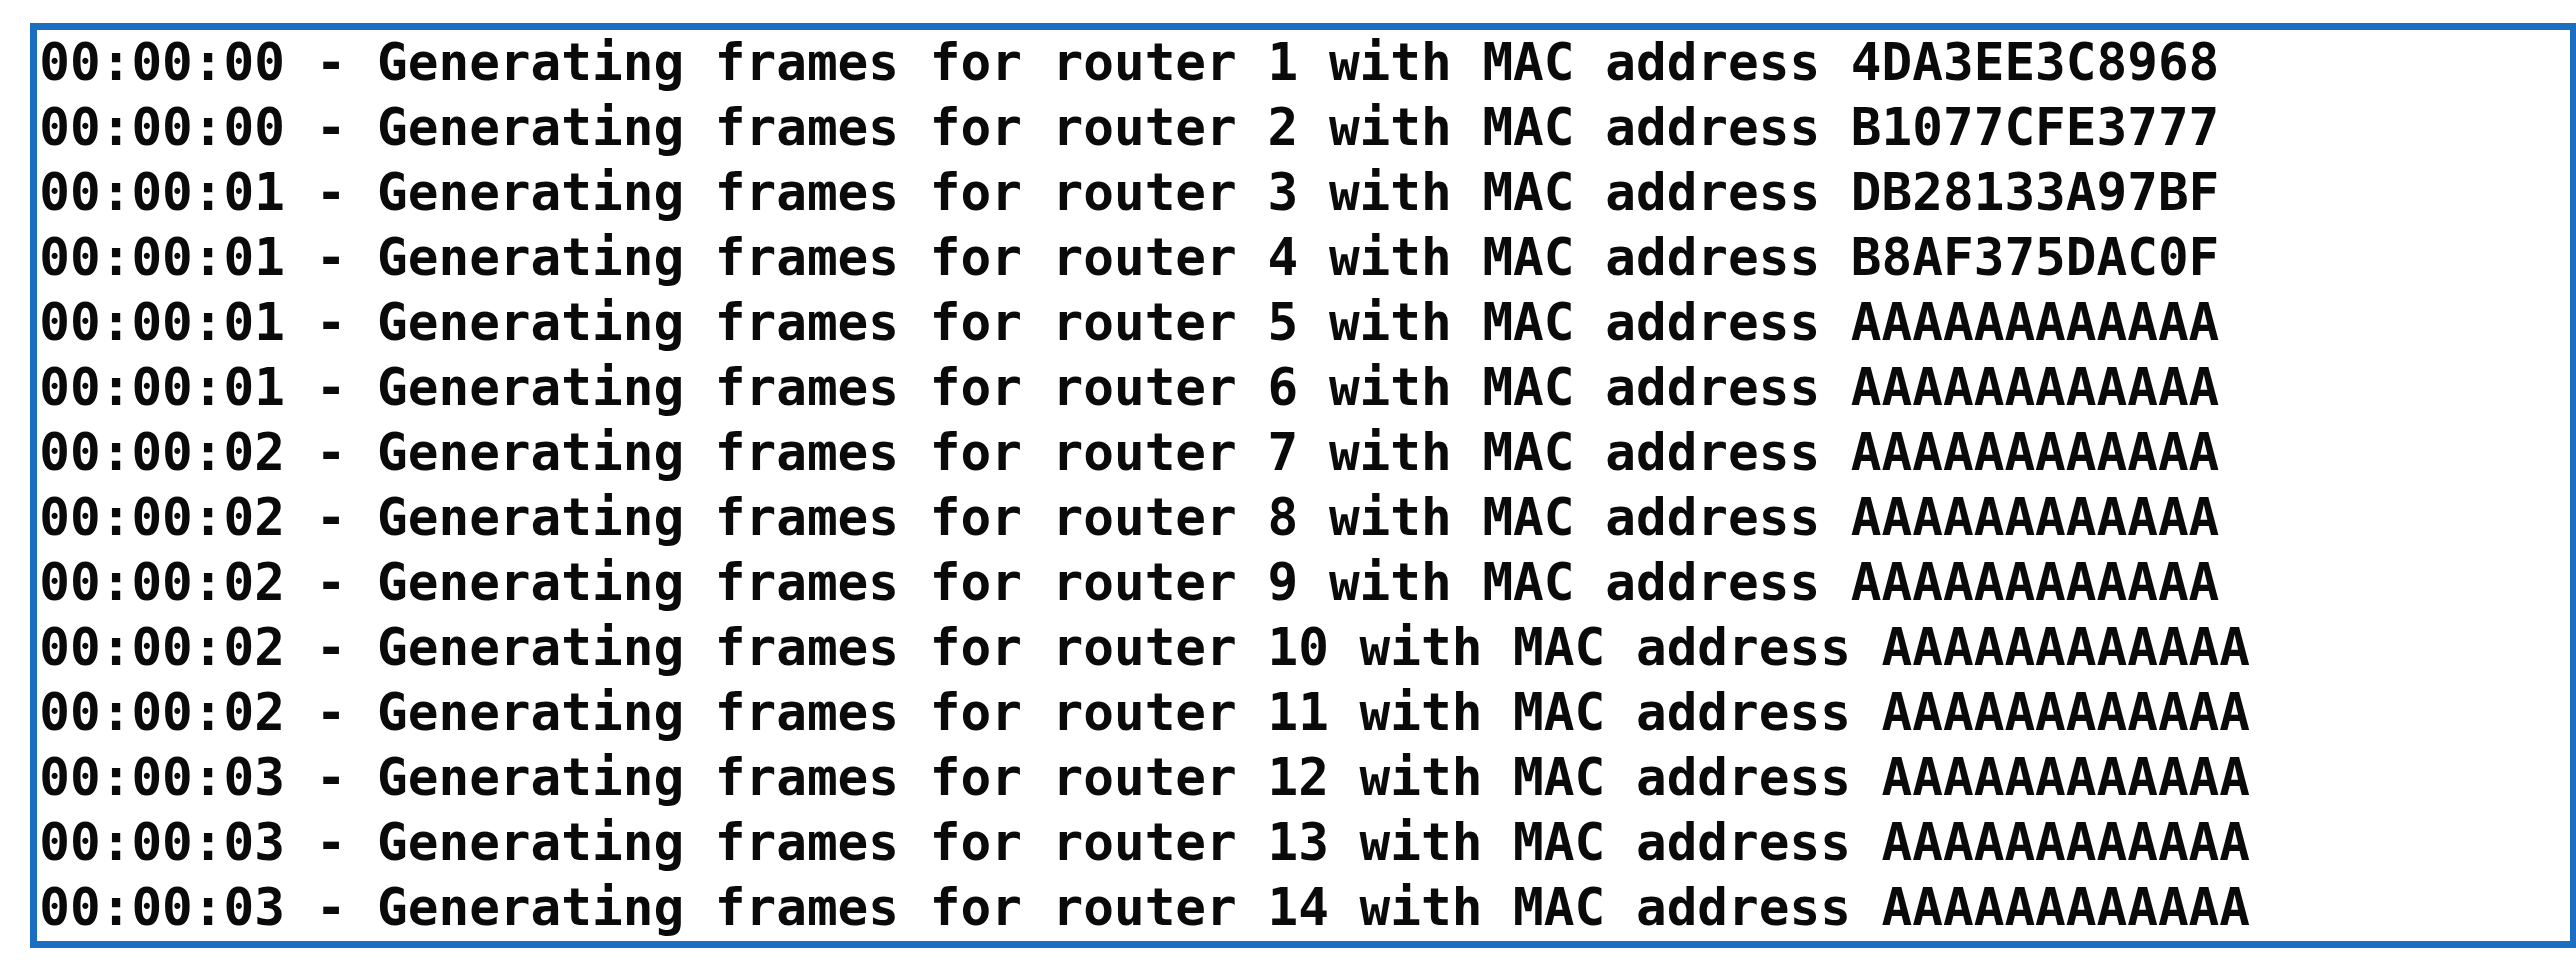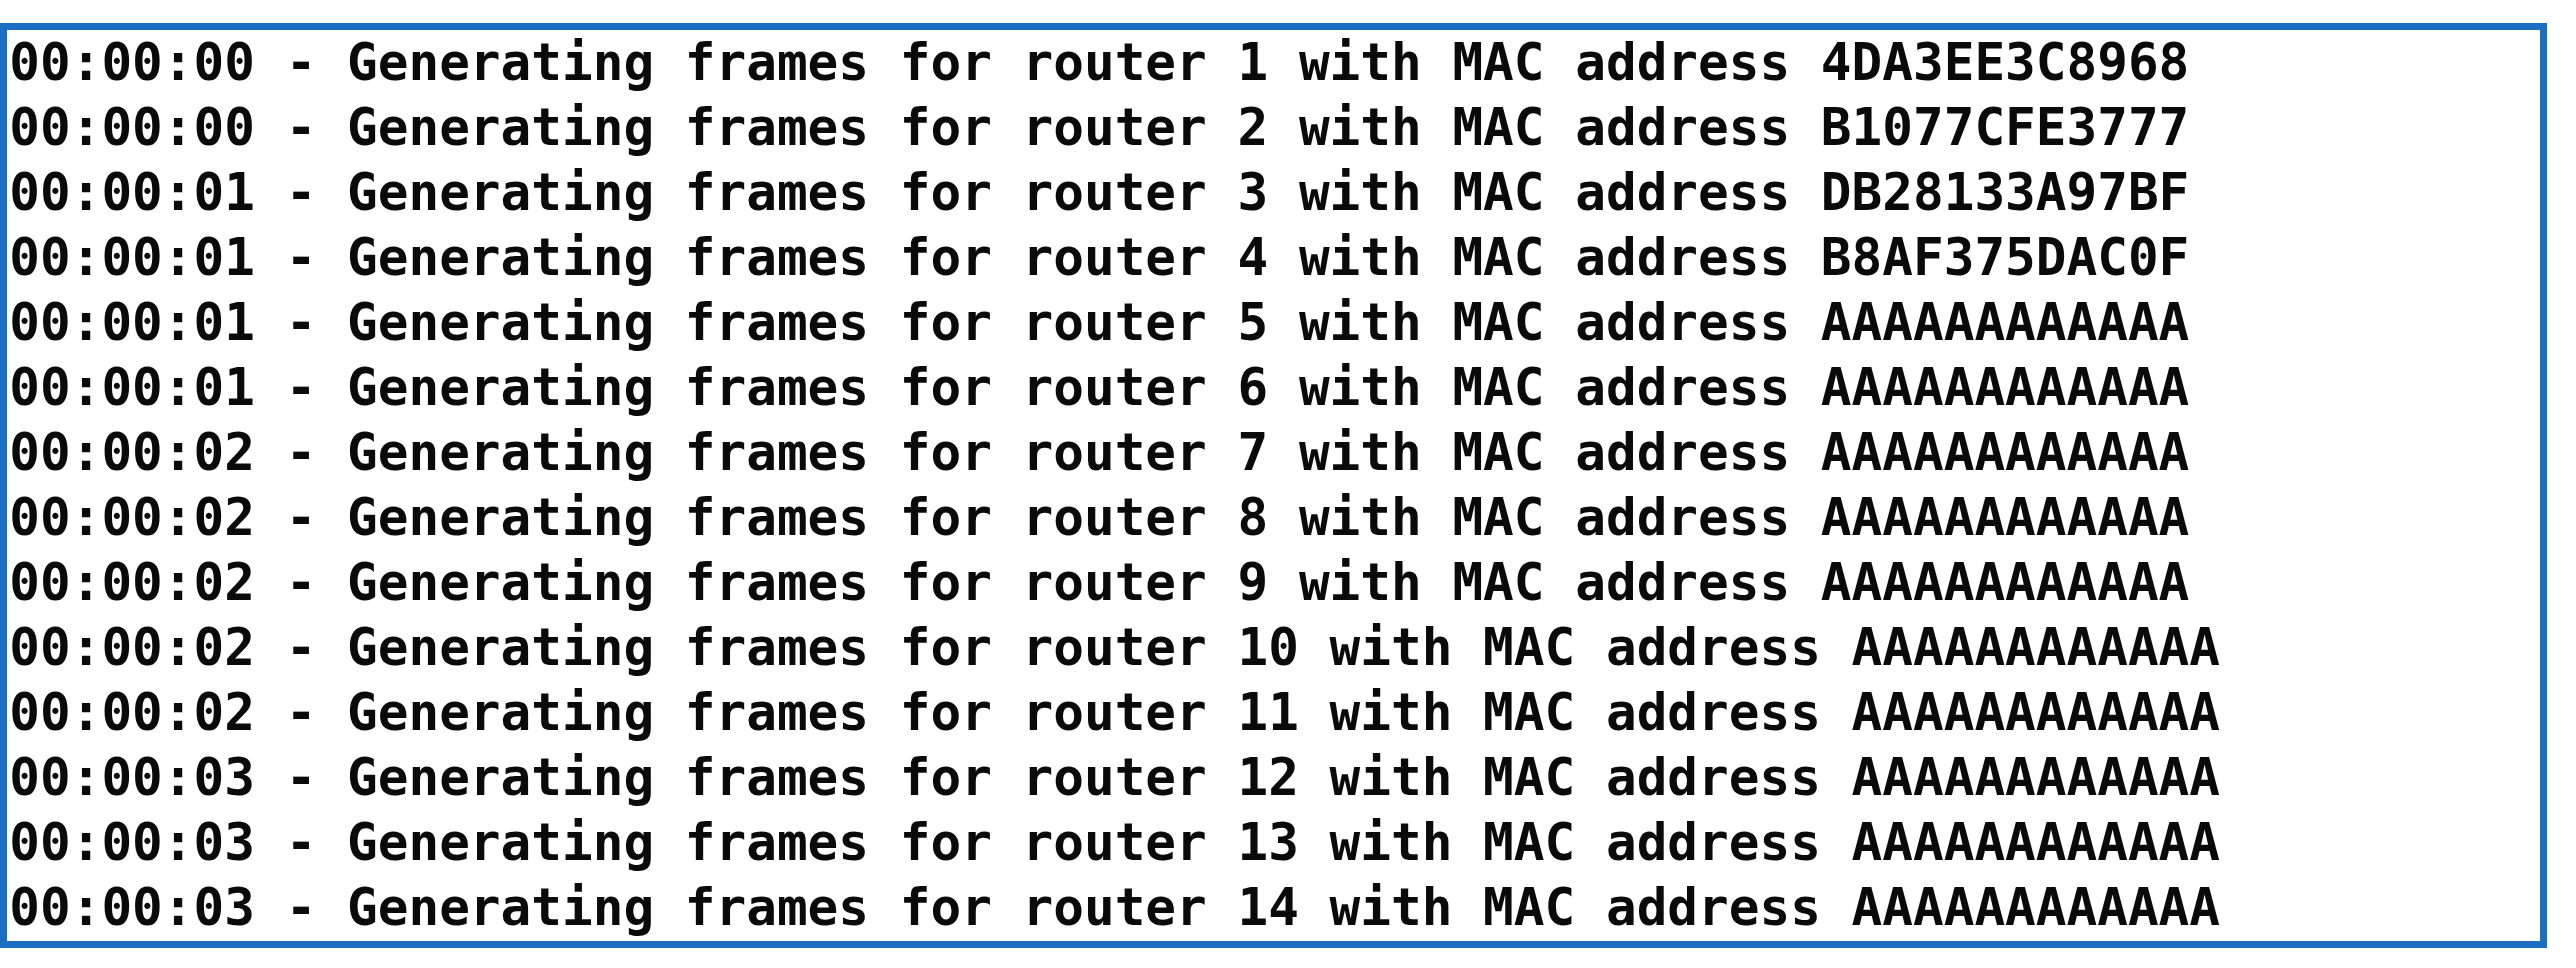--- a/index.html
+++ b/index.html
@@ -5,21 +5,21 @@
   html, body {
     margin: 0;
     padding: 0;
     background: #ffffff;
     width: 2576px;
     height: 968px;
     overflow: hidden;
   }
   .console-frame {
     position: absolute;
-    left: 0;
+    left: 30px;
     top: 23px;
     width: 2547px;
     height: 925px;
     box-sizing: border-box;
     border: 7px solid #1C6EC2;
     background: #ffffff;
     overflow: hidden;
   }
   .console-body {
     position: absolute;

